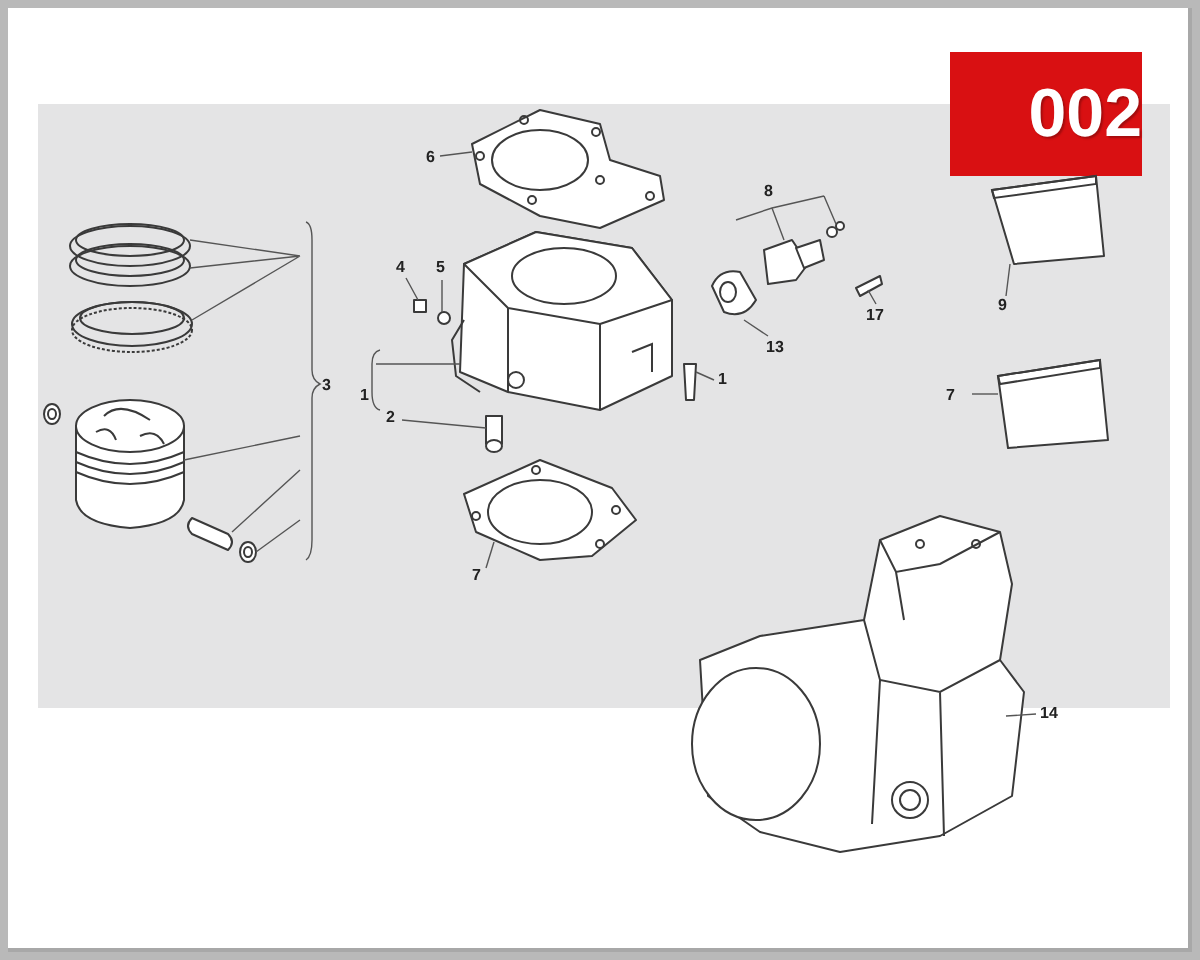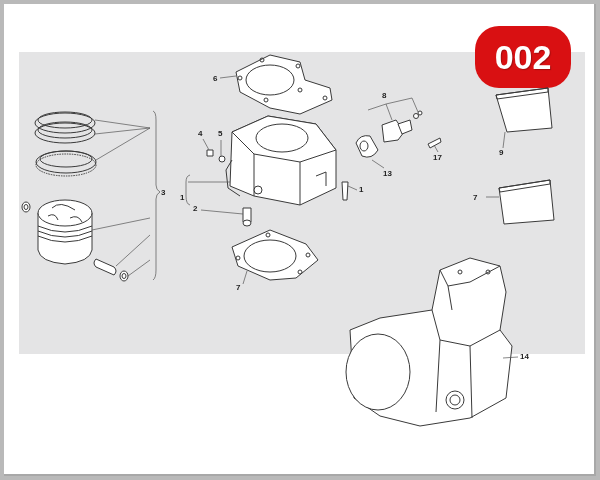--- a/index.html
+++ b/index.html
@@ -1,19 +1,19 @@
 <!DOCTYPE html>
 <html><head>
 <meta charset="utf-8">
 <style>
   html, body { margin: 0; padding: 0; }
   body { width: 600px; height: 480px; background: #b9b9b9; position: relative; overflow: hidden; font-family: "Liberation Sans", sans-serif; }
   .frame { position: absolute; left: 4px; top: 4px; width: 590px; height: 470px; background: #ffffff; border-right: 2px solid #a8a8a8; border-bottom: 2px solid #a8a8a8; }
   .panel { position: absolute; left: 19px; top: 52px; width: 566px; height: 302px; background: #e4e4e5; }
-  .badge { position: absolute; left: 475px; top: 26px; width: 96px; height: 62px; background: #d91012; display: flex; align-items: center; justify-content: center; border-radius: 24px; }
+  .badge { position: absolute; left: 475px; top: 26px; width: 96px; height: 62px; background: #d91012; display: flex; align-items: center; justify-content: flex-end; }
   .badge span { color: #ffffff; font-weight: bold; font-size: 34px; letter-spacing: 0px; text-shadow: 1px 1px 1px rgba(0,0,0,0.25); }
   svg.diagram { position: absolute; left: 0; top: 0; width: 600px; height: 480px; }
   .lbl { position: absolute; font-size: 8px; font-weight: bold; color: #222; line-height: 1; }
   .part { stroke: #3a3a3a; fill: #ffffff; stroke-width: 1; stroke-linejoin: round; }
   .partg { stroke: #3a3a3a; fill: none; stroke-width: 1; }
   .leader { stroke: #555; stroke-width: 0.7; fill: none; }
 </style>
 </head>
 <body>
 

